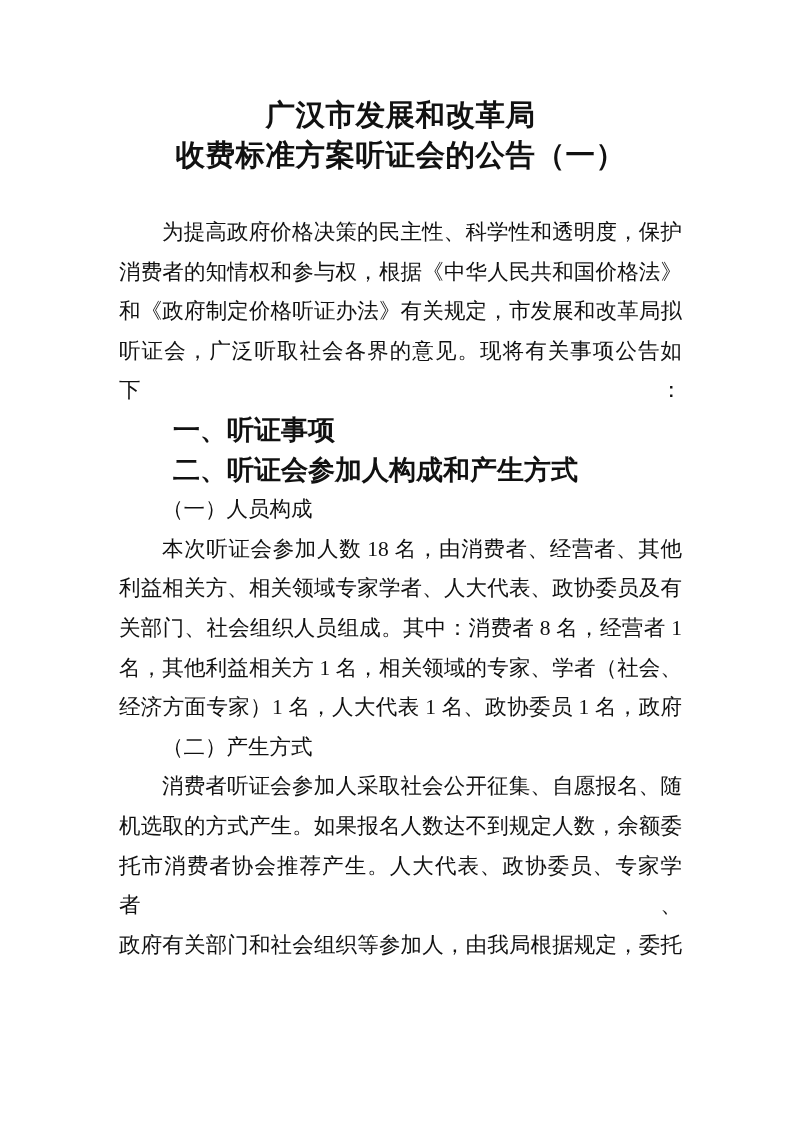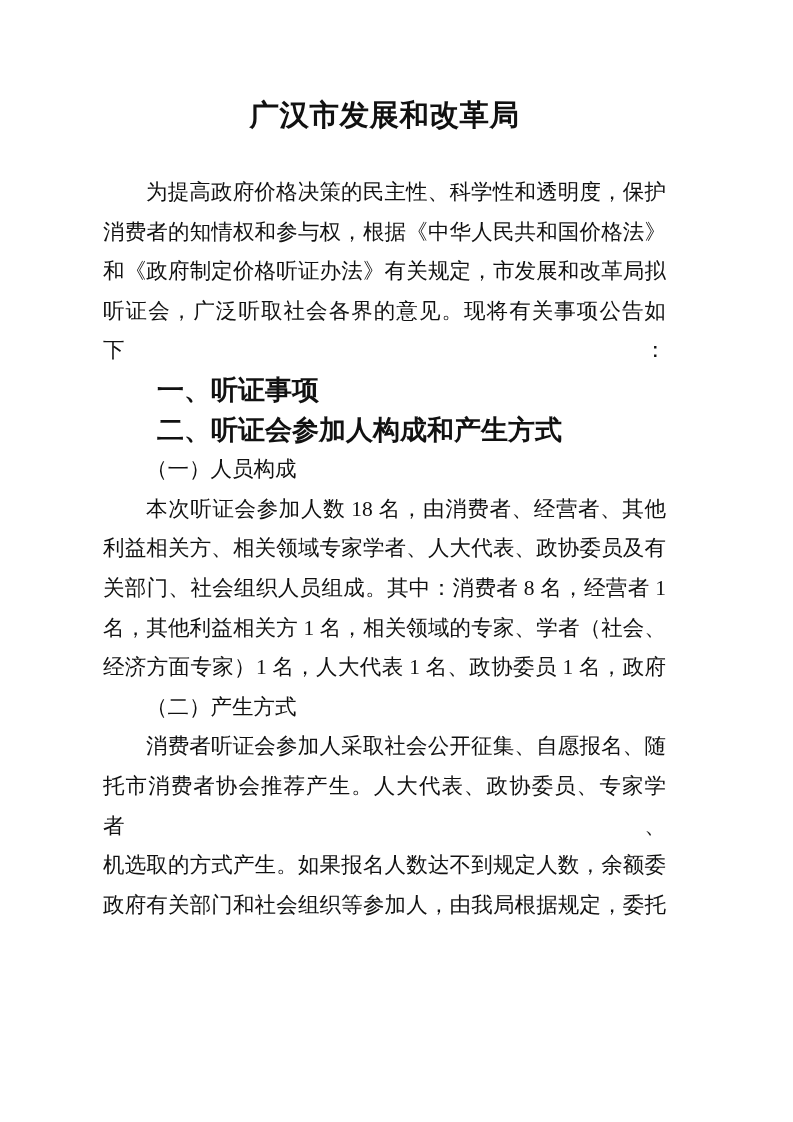--- a/index.html
+++ b/index.html
@@ -4,20 +4,21 @@
 <style>
   html, body { margin: 0; padding: 0; background: #ffffff; }
   .page {
     position: relative;
     width: 706px;
     height: 1122px;
     background: #ffffff;
     color: #111111;
     overflow: hidden;
     font-family: "Liberation Serif", "DejaVu Serif", serif;
+    margin-left: 16px;
   }
   .content {
     position: absolute;
     left: 103px;
     top: 95px;
     width: 563px;
   }
   .doc-title {
     margin: 0;
     text-align: center;
@@ -49,20 +50,21 @@
   }
 </style>
 </head>
 <body>
 
 <div class="page">
   <div class="content">
 
     <h1 class="doc-title">
       <div class="ln">广汉市发展和改革局</div>
+      <div class="ln">收费标准方案听证会的公告（一）</div>
     </h1>
 
     <div class="doc-body">
 
       <div class="jl ind">为提高政府价格决策的民主性、科学性和透明度，保护</div>
       <div class="jl">消费者的知情权和参与权，根据《中华人民共和国价格法》</div>
       <div class="jl">和《政府制定价格听证办法》有关规定，市发展和改革局拟</div>
       <div class="jl">听证会，广泛听取社会各界的意见。现将有关事项公告如下：</div>
 
       <div class="ln hd ind">一、听证事项</div>
@@ -74,19 +76,19 @@
 
       <div class="jl ind">本次听证会参加人数 18 名，由消费者、经营者、其他</div>
       <div class="jl">利益相关方、相关领域专家学者、人大代表、政协委员及有</div>
       <div class="jl">关部门、社会组织人员组成。其中：消费者 8 名，经营者 1</div>
       <div class="jl">名，其他利益相关方 1 名，相关领域的专家、学者（社会、</div>
       <div class="jl">经济方面专家）1 名，人大代表 1 名、政协委员 1 名，政府</div>
 
       <div class="ln ind">（二）产生方式</div>
 
       <div class="jl ind">消费者听证会参加人采取社会公开征集、自愿报名、随</div>
+      <div class="jl">机选取的方式产生。如果报名人数达不到规定人数，余额委</div>
       <div class="jl">托市消费者协会推荐产生。人大代表、政协委员、专家学者、</div>
-      <div class="jl">机选取的方式产生。如果报名人数达不到规定人数，余额委</div>
       <div class="jl">政府有关部门和社会组织等参加人，由我局根据规定，委托</div>
     </div>
 
   </div>
 </div>
 
 </body></html>

